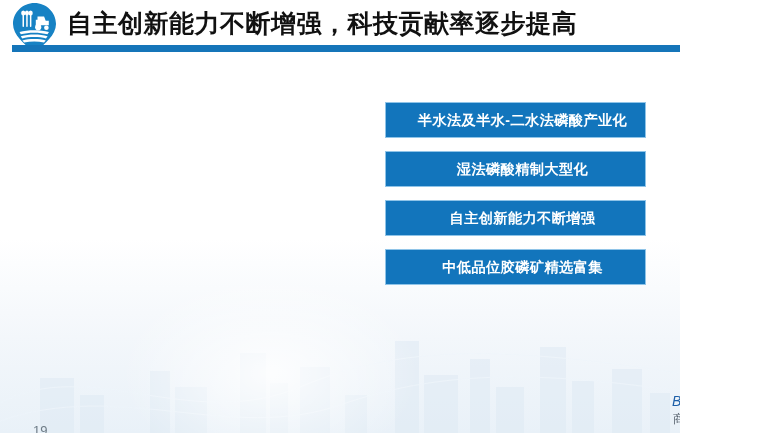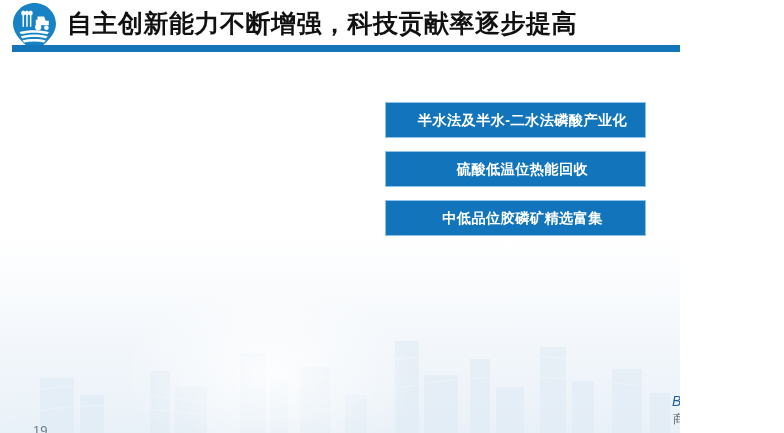--- a/index.html
+++ b/index.html
@@ -223,21 +223,22 @@
     </svg>
 
     <div class="header-title">自主创新能力不断增强，科技贡献率逐步提高</div>
 
     <div class="header-rule"></div>
   </div>
 
 
   <div class="box-col">
     <div class="box">半水法及半水-二水法磷酸产业化</div>
-    <div class="box">硫酸低温位热能回收</div>
+    <div class="box">湿法磷酸精制大型化</div>
+    <div class="box">自主创新能力不断增强</div>
     <div class="box">中低品位胶磷矿精选富集</div>
   </div>
 
   <div class="page-number">19</div>
 
   <div class="brand">
     <div class="brand-row">
       <span class="brand-mark">BEST</span>
       <span class="brand-name">光华博思特</span>
     </div>

